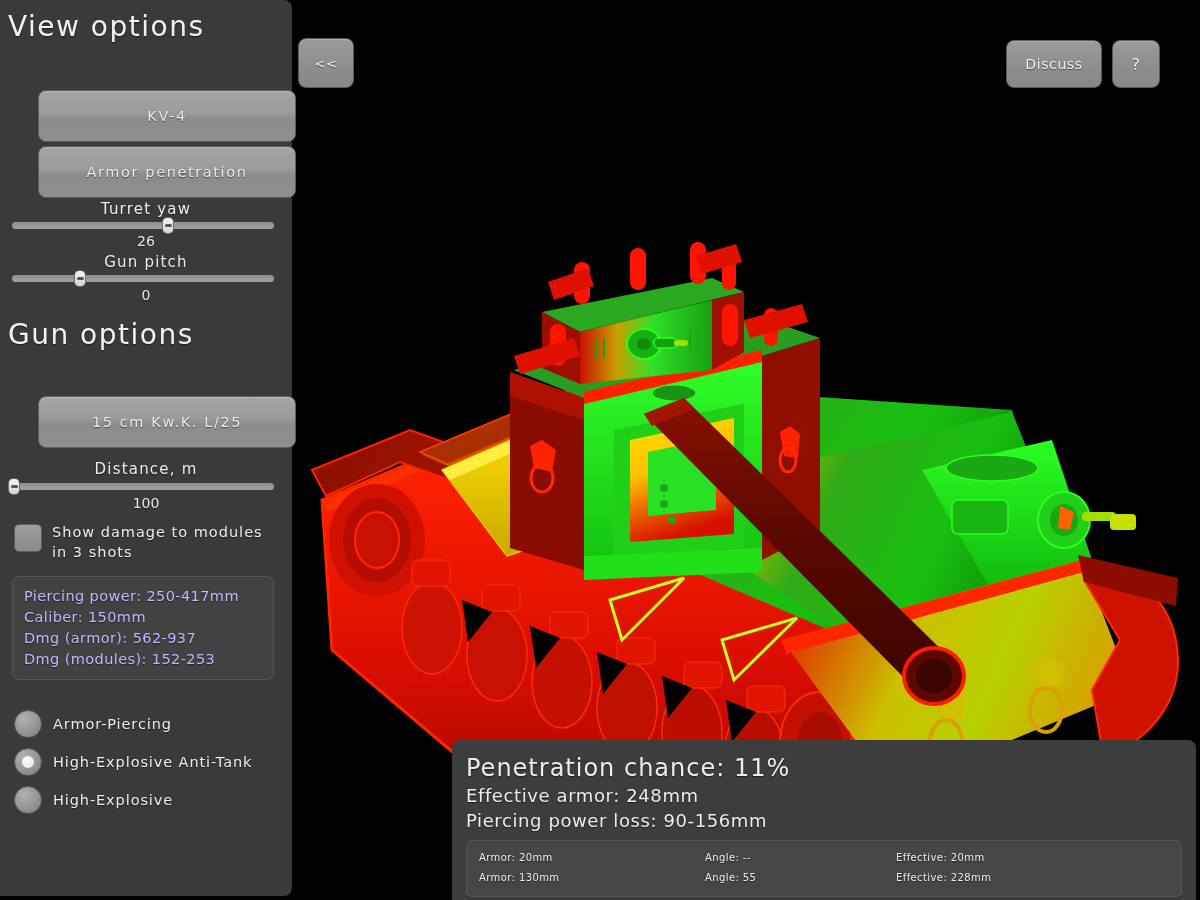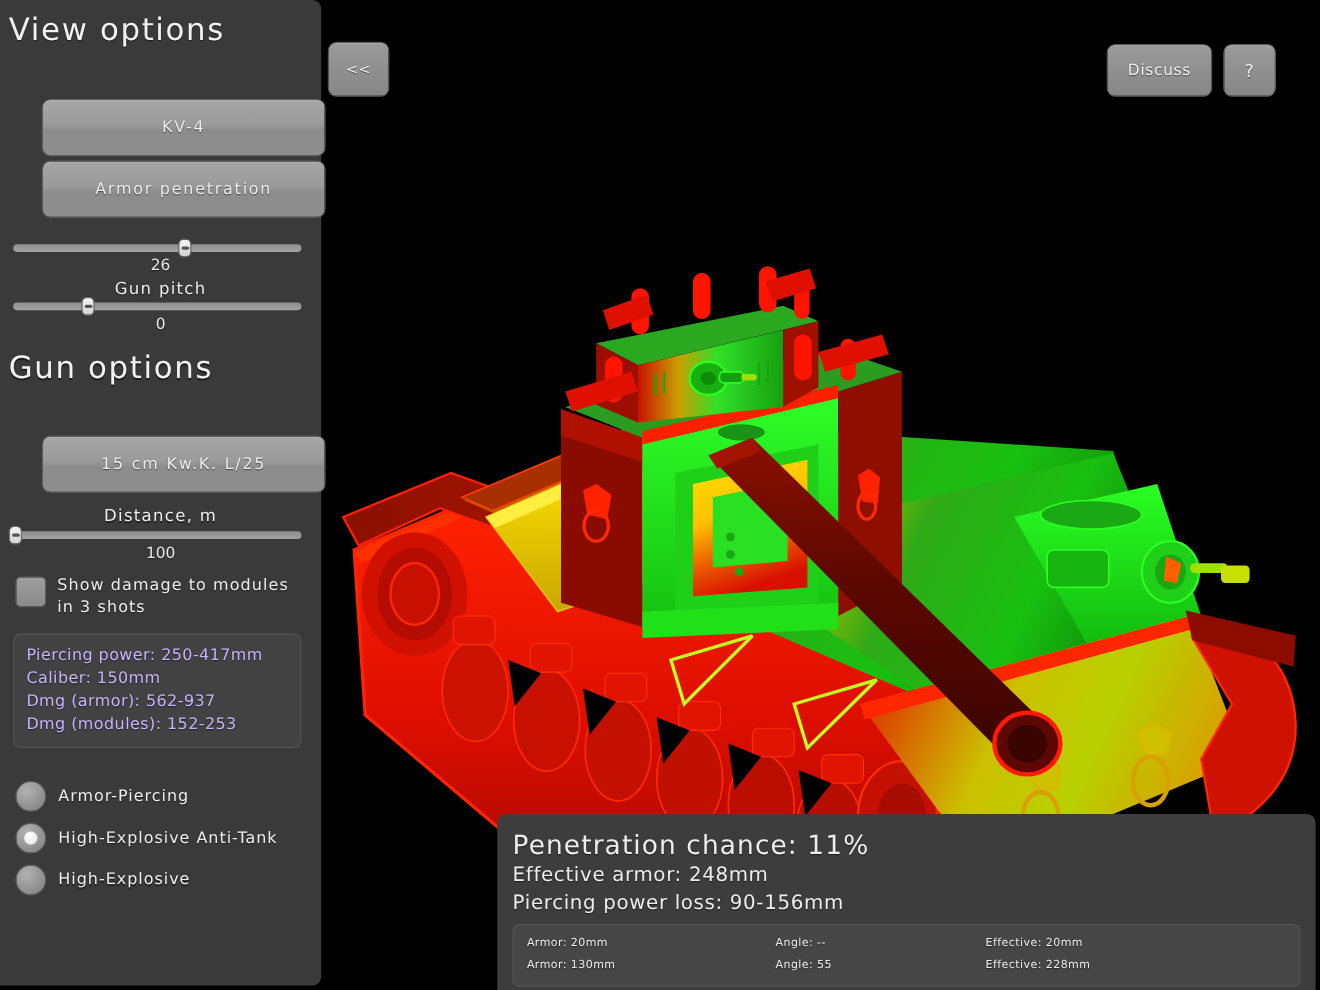--- a/index.html
+++ b/index.html
@@ -427,20 +427,21 @@
   <div class="top-btn" id="btn-help">?</div>
 
   <div id="sidebar">
 
     <div class="section-title" id="title-view">View options</div>
 
     <div class="btn-wide" id="btn-tank">KV-4</div>
 
     <div class="btn-wide" id="btn-mode">Armor penetration</div>
 
+    <div class="slider-label" id="lbl-yaw">Turret yaw</div>
     <div class="slider-track" id="trk-yaw">
       <div class="slider-thumb" style="left:150px"></div>
     </div>
     <div class="slider-value" id="val-yaw">26</div>
 
     <div class="slider-label" id="lbl-pitch">Gun pitch</div>
     <div class="slider-track" id="trk-pitch">
       <div class="slider-thumb" style="left:62px"></div>
     </div>
     <div class="slider-value" id="val-pitch">0</div>

